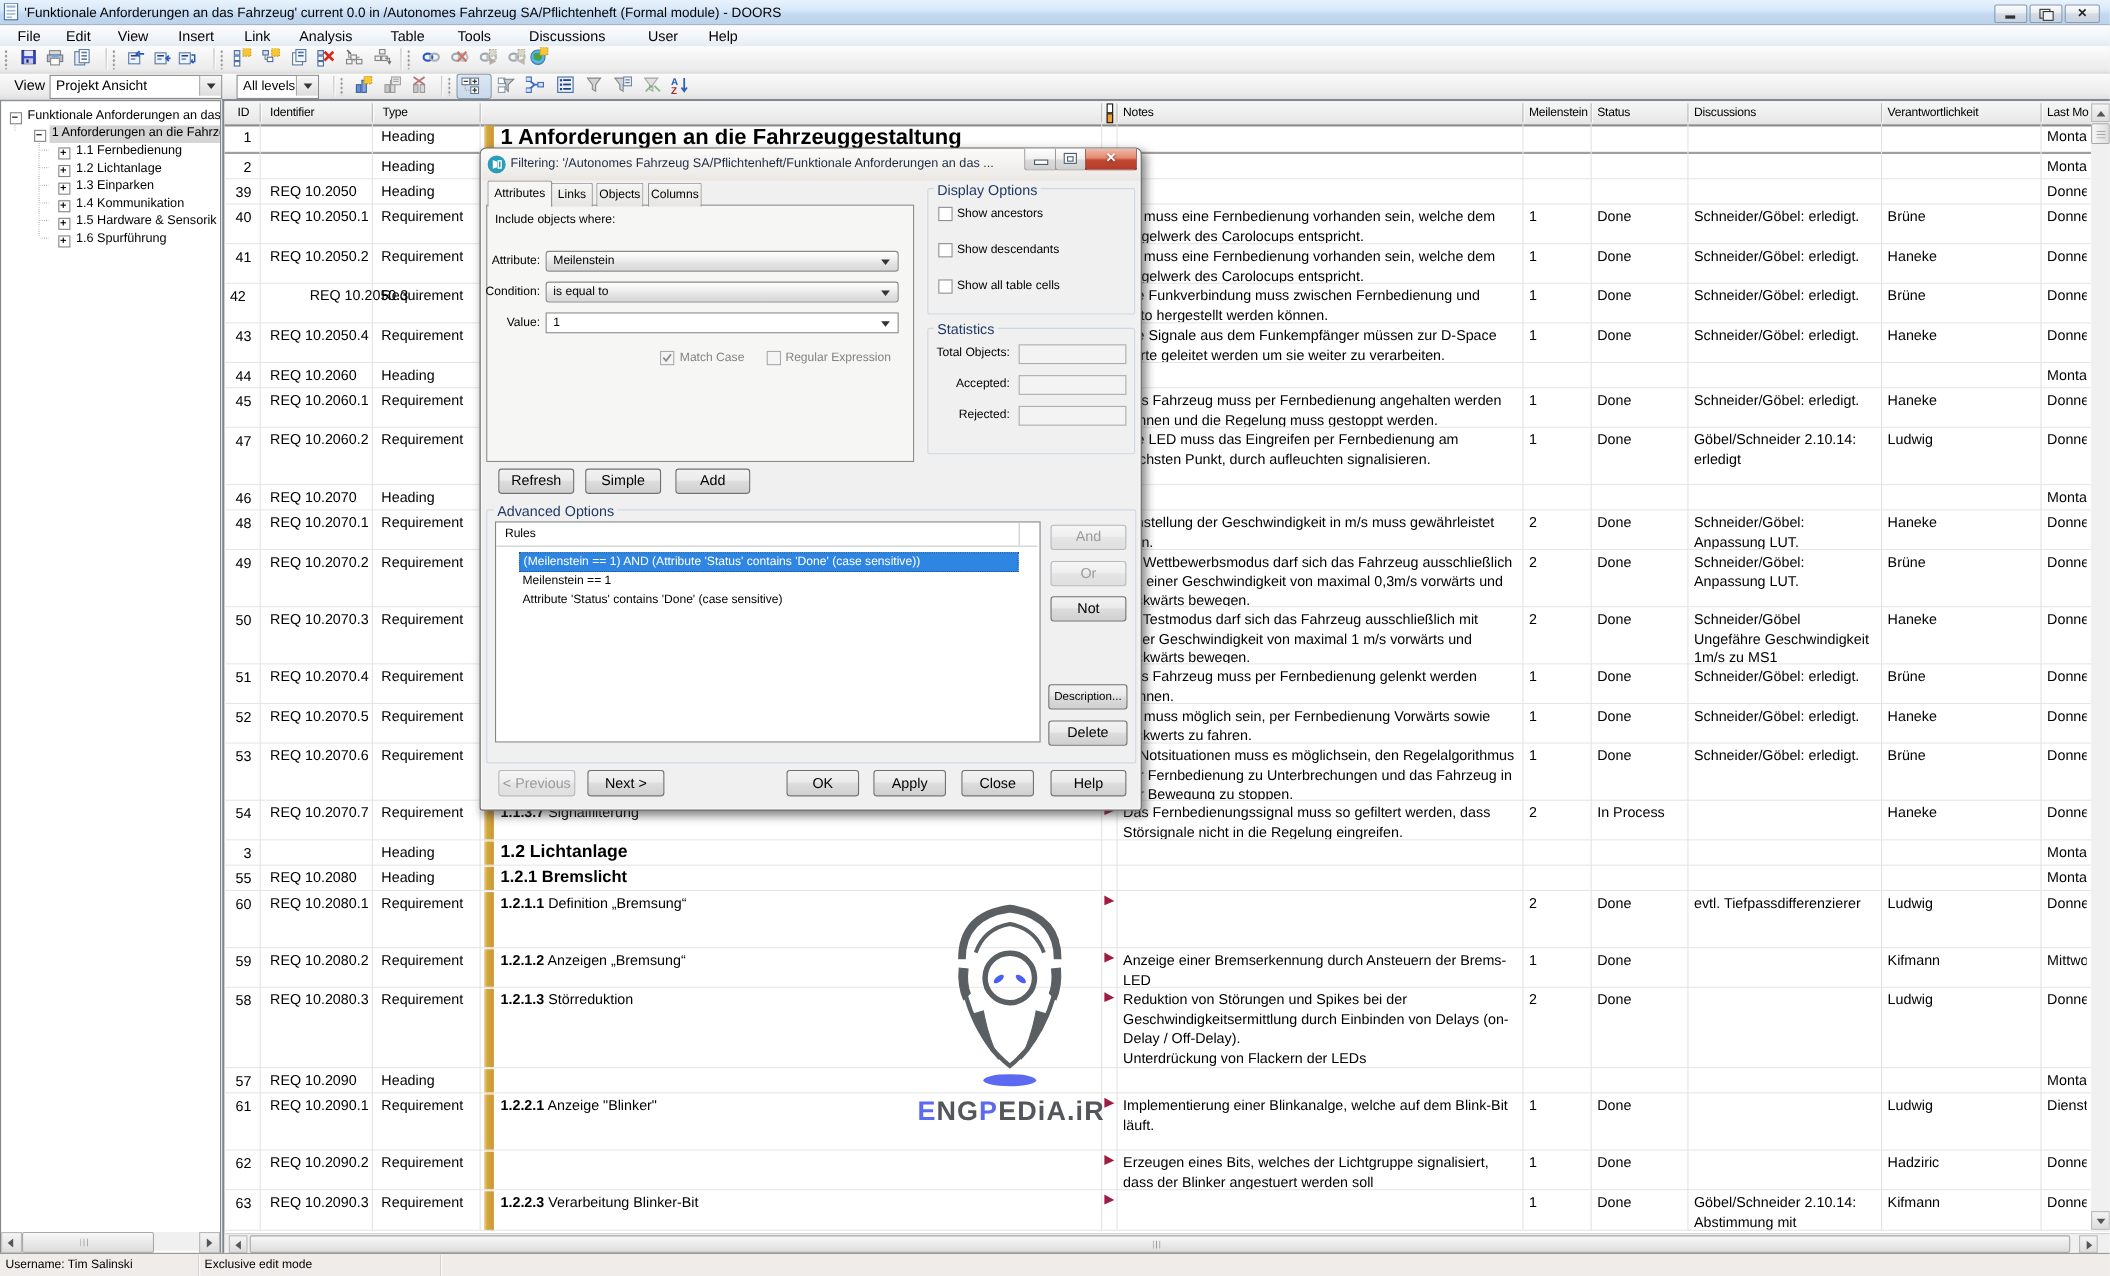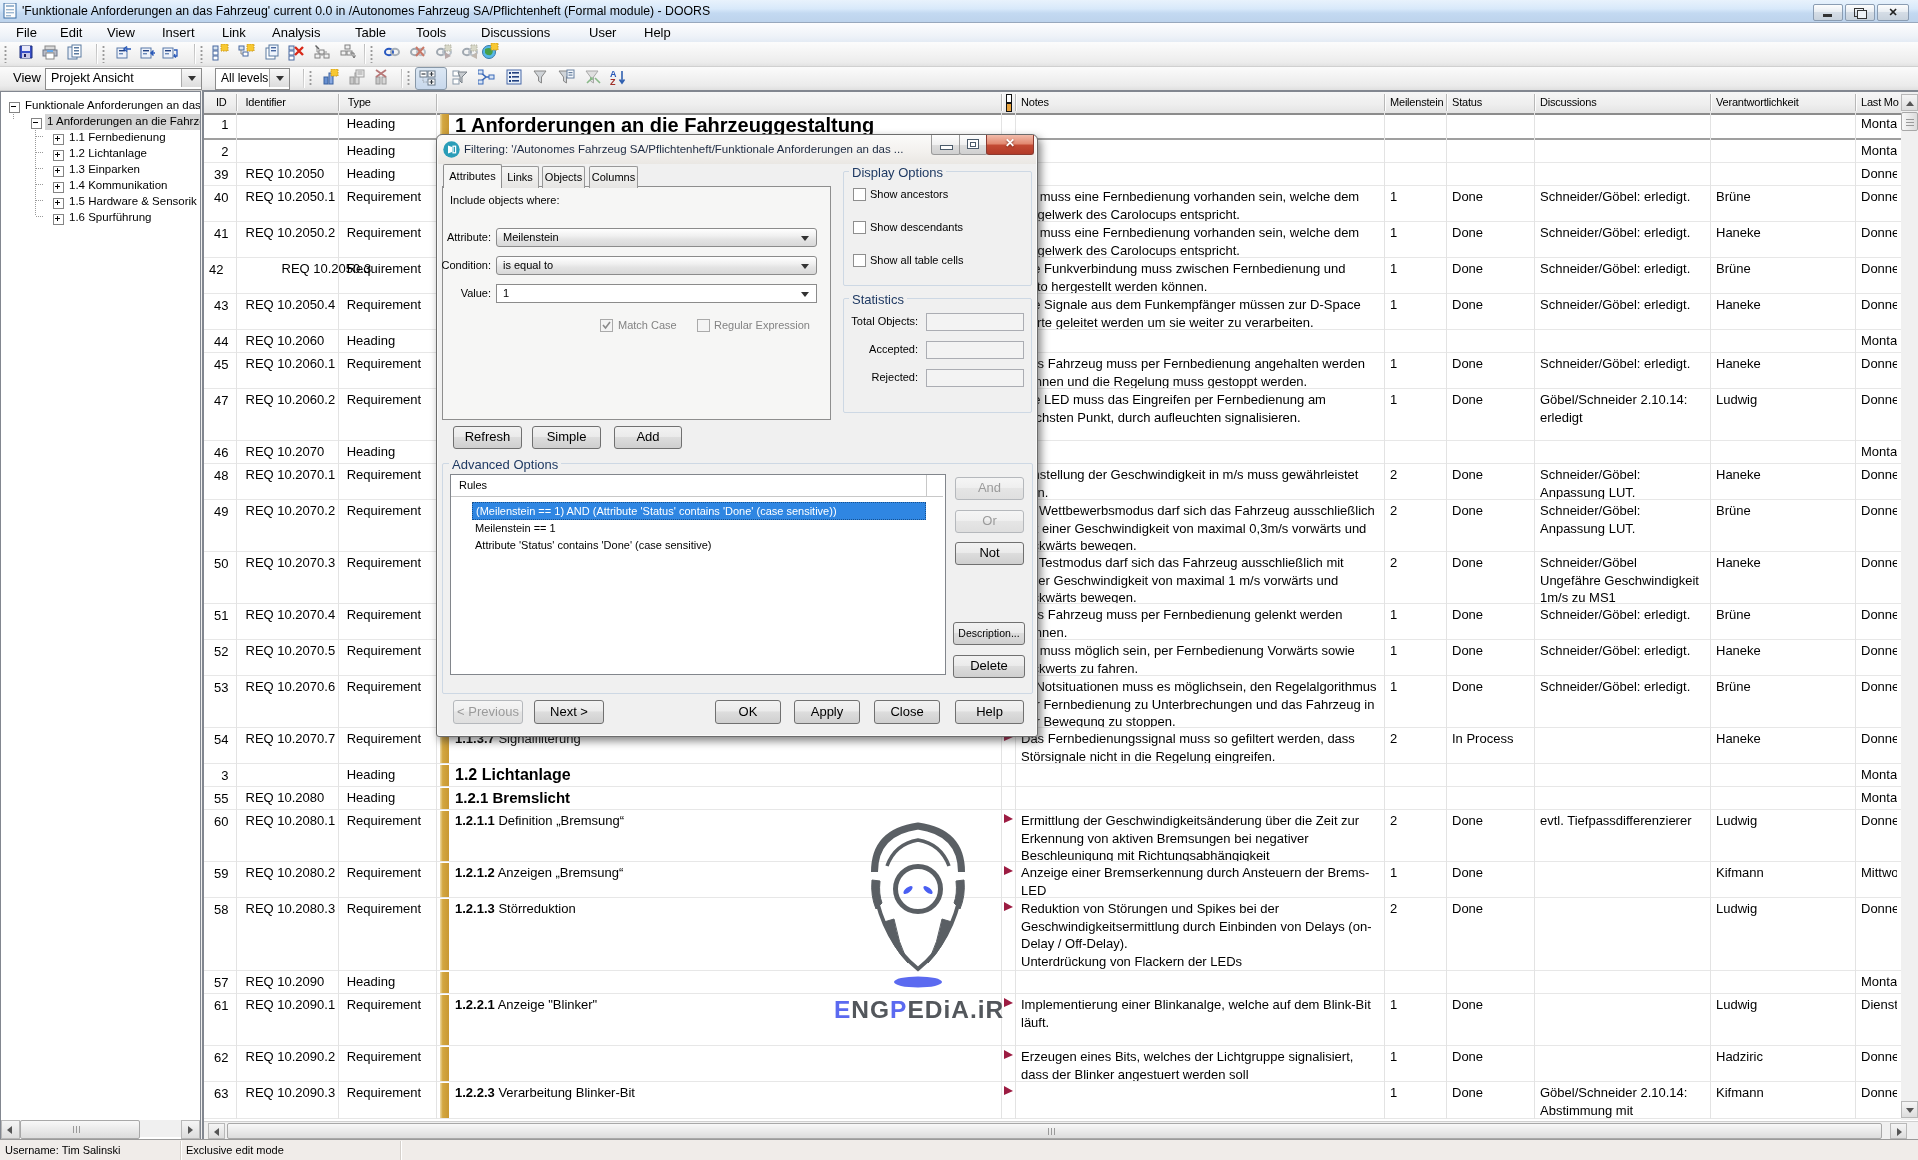--- a/index.html
+++ b/index.html
@@ -526,21 +526,20 @@
 <div class="gold" style="left:236.0px;top:695.5px;height:22.0px;"></div>
 <div class="tc" style="left:251.0px;top:697.0px;width:545.5px;height:21.0px;white-space:nowrap;"><span style="font-size:15px;font-weight:bold;">1.2.1 Bremslicht</span></div>
 <div class="tc" style="left:1657.0px;top:697.0px;width:36.0px;height:20.0px;white-space:nowrap;">Montag</div>
 <div class="a" style="left:0;top:717.0px;width:1697.0px;height:1px;background:#e7e7e7;"></div>
 <div class="tc" style="left:0;top:718.0px;width:32.5px;height:52.0px;text-align:right;padding-top:3px;box-sizing:border-box;padding-right:8px;">60</div>
 <div class="tc" style="left:41.5px;top:720.0px;width:93.2px;height:49.0px;">REQ 10.2080.1</div>
 <div class="tc" style="left:142.7px;top:720.0px;width:89.8px;height:49.0px;">Requirement</div>
 <div class="gold" style="left:236.0px;top:718.5px;height:51.0px;"></div>
 <div class="tc" style="left:251.0px;top:720.0px;width:545.5px;height:50.0px;white-space:nowrap;"><b>1.2.1.1</b> Definition „Bremsung“</div>
 <div class="tri" style="left:800.0px;top:722.0px;"></div>
-<div class="tc" style="left:817.0px;top:720.0px;width:363.0px;height:49.0px;">Ermittlung der Geschwindigkeitsänderung über die Zeit zur<br>Erkennung von aktiven Bremsungen bei negativer<br>Beschleunigung mit Richtungsabhängigkeit</div>
 <div class="tc" style="left:1186.0px;top:720.0px;width:56.0px;height:49.0px;">2</div>
 <div class="tc" style="left:1248.0px;top:720.0px;width:82.0px;height:49.0px;">Done</div>
 <div class="tc" style="left:1336.0px;top:720.0px;width:170.0px;height:49.0px;">evtl. Tiefpassdifferenzierer</div>
 <div class="tc" style="left:1512.0px;top:720.0px;width:139.0px;height:49.0px;">Ludwig</div>
 <div class="tc" style="left:1657.0px;top:720.0px;width:36.0px;height:49.0px;white-space:nowrap;">Donnerstag</div>
 <div class="a" style="left:0;top:769.0px;width:1697.0px;height:1px;background:#e7e7e7;"></div>
 <div class="tc" style="left:0;top:770.0px;width:32.5px;height:36.0px;text-align:right;padding-top:3px;box-sizing:border-box;padding-right:8px;">59</div>
 <div class="tc" style="left:41.5px;top:772.0px;width:93.2px;height:33.0px;">REQ 10.2080.2</div>
 <div class="tc" style="left:142.7px;top:772.0px;width:89.8px;height:33.0px;">Requirement</div>
 <div class="gold" style="left:236.0px;top:770.5px;height:35.0px;"></div>

